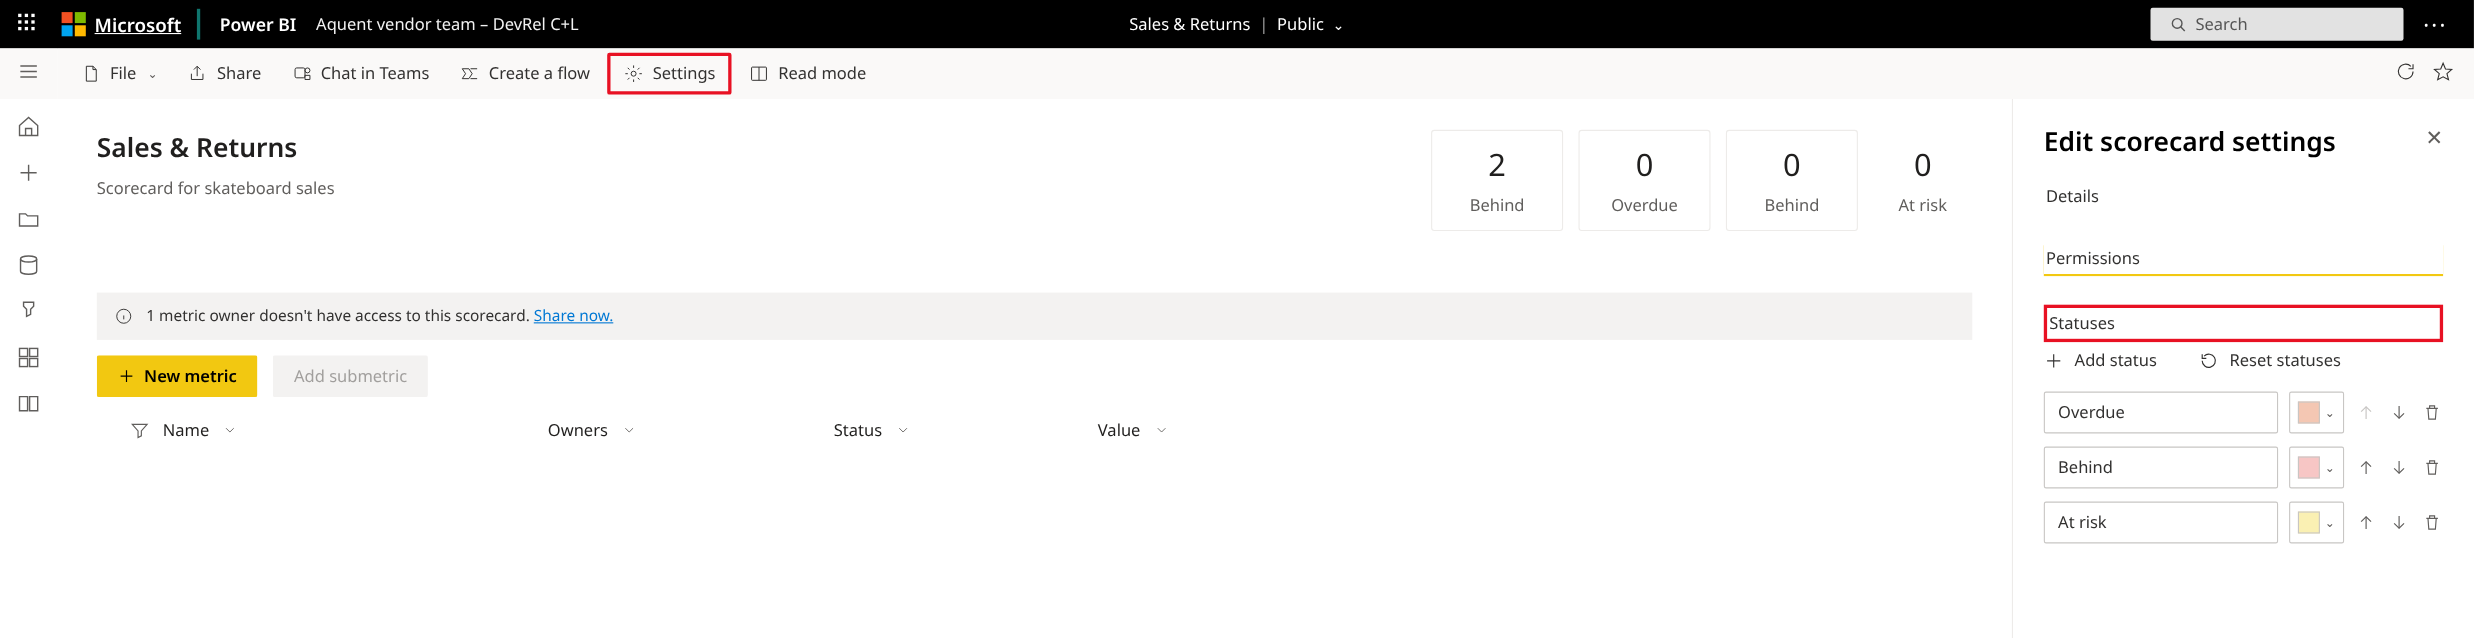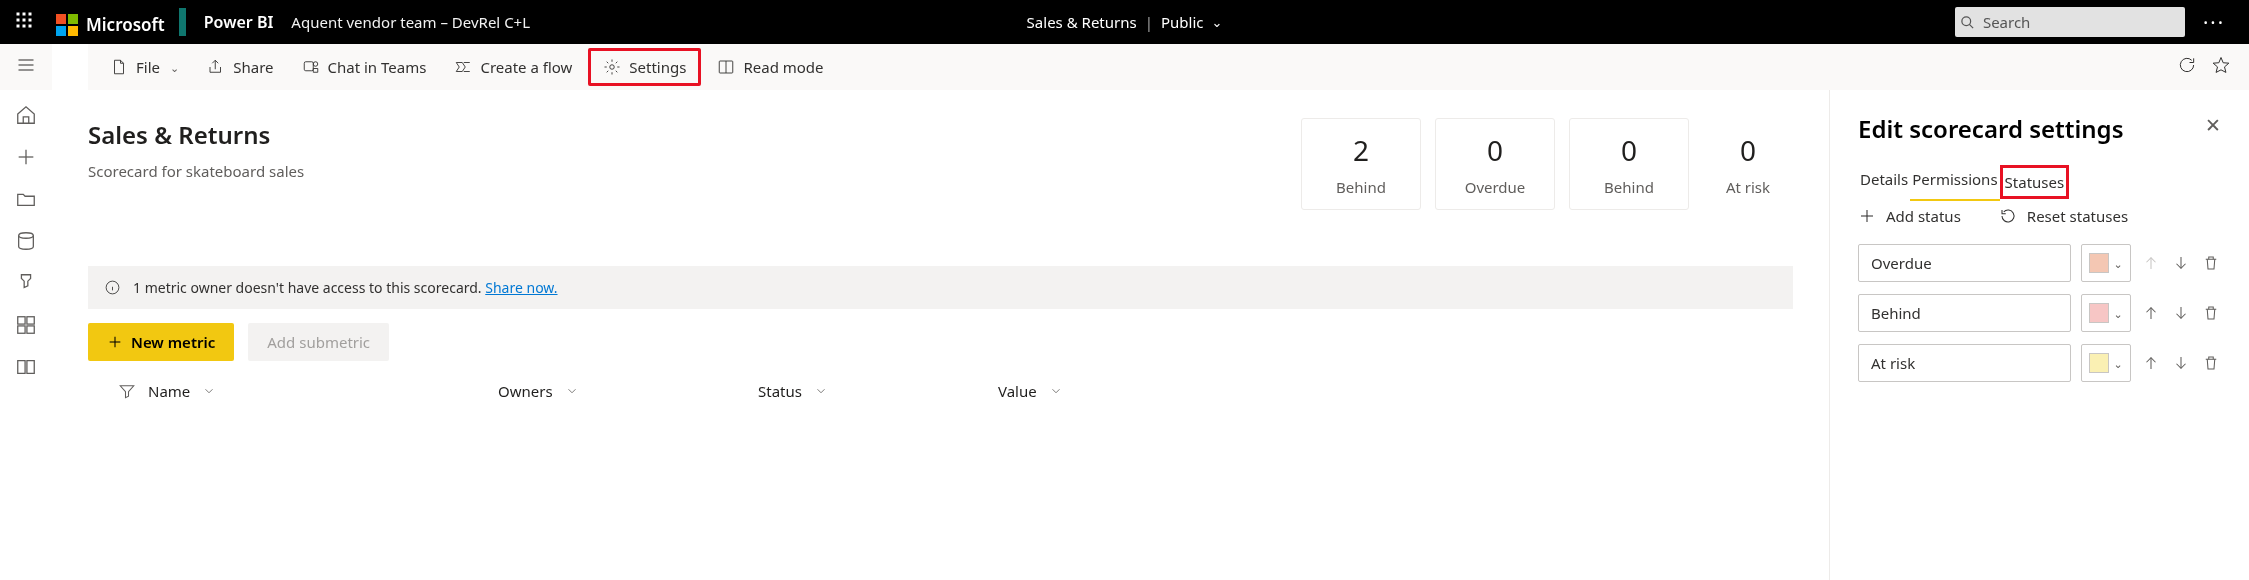--- a/index.html
+++ b/index.html
@@ -7,37 +7,37 @@
 
   
   .topbar {
     height: 44px;
     background: #000;
     color: #fff;
     display: flex; align-items: center;
   }
   .topbar .waffle { width: 48px; text-align: center; }
   .topbar .waffle svg { fill: #fff; }
-  .ms-logo { display: flex; align-items: flex-end; gap: 8px; padding: 0 14px 0 8px; border-right: 7px solid #0f766e; height: 28px; }
+  .ms-logo { display: flex; align-items: center; gap: 8px; padding: 0 14px 0 8px; border-right: 3px solid #0f766e; height: 28px; text-decoration: underline; }
   .ms-logo .sq { display: grid; grid-template-columns: 1fr 1fr; grid-template-rows: 1fr 1fr; gap: 2px; width: 22px; height: 22px; }
   .ms-logo .sq span:nth-child(1){background:#f25022;} .ms-logo .sq span:nth-child(2){background:#7fba00;}
   .ms-logo .sq span:nth-child(3){background:#00a4ef;} .ms-logo .sq span:nth-child(4){background:#ffb900;}
   .ms-logo .txt { font-size: 17px; font-weight: 600; }
   .topbar .prod { padding: 0 18px; font-size: 16px; font-weight: 600; }
   .topbar .crumb { font-size: 15px; opacity: .95; }
   .topbar .center { position:absolute; left:50%; transform:translateX(-50%); display:flex; align-items:center; gap:8px; font-size:15px; }
   .topbar .center .sep { opacity:.6; }
   .topbar .chev { font-size: 13px; }
   .topbar .right { margin-left:auto; display:flex; align-items:center; gap:18px; padding-right:24px;}
-  .searchbox { background:#e2e2e2; color:#555; height:30px; width:230px; border-radius:2px; display:flex; align-items:center; padding:0 5px; gap:8px; font-size:15px; }
+  .searchbox { background:#e2e2e2; color:#555; height:30px; width:230px; border-radius:2px; display:flex; align-items:center; padding:0 18px; gap:8px; font-size:15px; }
   .searchbox svg { width:15px; height:15px; fill:#555;}
   .more-dots { color:#fff; font-size:20px; letter-spacing:2px; }
 
   
-  .cmdbar-wrap { display:flex;gap:36px; }
+  .cmdbar-wrap { display:flex; }
   .rail-spacer { width:52px; border-right: none; }
   .cmdbar { flex:1; height:46px; background:#faf9f8; border-bottom: none; display:flex; align-items:center; padding:0 10px; gap:4px;}
   .cmdbtn { display:flex; align-items:center; gap:8px; padding:6px 12px; font-size:15px; color:#323130; border-radius:2px; cursor:pointer;}
   .cmdbtn .ic { width:18px; height:18px; display:flex; align-items:center; justify-content:center; }
   .cmdbtn .ic svg { width:18px; height:18px; fill:none; stroke:#323130; stroke-width:1.2; }
   .cmdbtn .chv { font-size:11px; color:#605e5c; margin-left:2px;}
   .cmdbtn.hl { border: 3px solid #e81123; }
   .cmdbar .grow { flex:1; }
   .cmdbar .rt { display:flex; gap:14px; padding-right:8px;}
   .cmdbar .rt svg { width:20px; height:20px; stroke:#323130; fill:none; stroke-width:1.2;}
@@ -79,21 +79,21 @@
   .thead .col svg.chv { width:14px; height:14px; stroke:#605e5c; fill:none; stroke-width:1.4;}
   .thead .c-name { margin-left:30px; width:380px;}
   .thead .c-name .filt { width:18px; height:18px; stroke:#605e5c; fill:none; stroke-width:1.4;}
   .thead .c-owners { width:260px;}
   .thead .c-status { width:240px;}
   .thead .c-value  { width:120px; justify-content:flex-start;}
 
   
   .panel h2 { font-size:24px; font-weight:600; color:#000000;}
   .panel .close { float:right; font-size:19px; color:#605e5c; cursor:pointer;}
-  .ptabs { display:flex; margin-top:20px; font-size:15px;}
+  .ptabs { display:flex; gap:28px; margin-top:20px; font-size:15px;flex-direction:column;}
   .ptab { padding:4px 2px; cursor:pointer;}
   .ptab.hl { border:3px solid #e81123;}
   .ptab.active-underline { box-shadow: 0 2px 0 #f2c811;}
   .pactions { display:flex; gap:38px; margin-top:7px;}
   .pact { display:flex; align-items:center; gap:10px; font-size:15px; cursor:pointer;}
   .pact svg { width:18px; height:18px; fill:none; stroke:#323130; stroke-width:1.4;}
   .stat-list { margin-top:18px; display:flex; flex-direction:column; gap:12px;}
   .stat-row { display:flex; align-items:center; gap:10px;}
   .stat-row .name { flex:1; height:38px; border:1px solid #c8c6c4; border-radius:2px; display:flex; align-items:center; padding:0 12px; font-size:15px; background:#fff;}
   .stat-row .swatch { width:50px; height:38px; border:1px solid #c8c6c4; border-radius:2px; display:flex; align-items:center; justify-content:center; gap:4px;}

